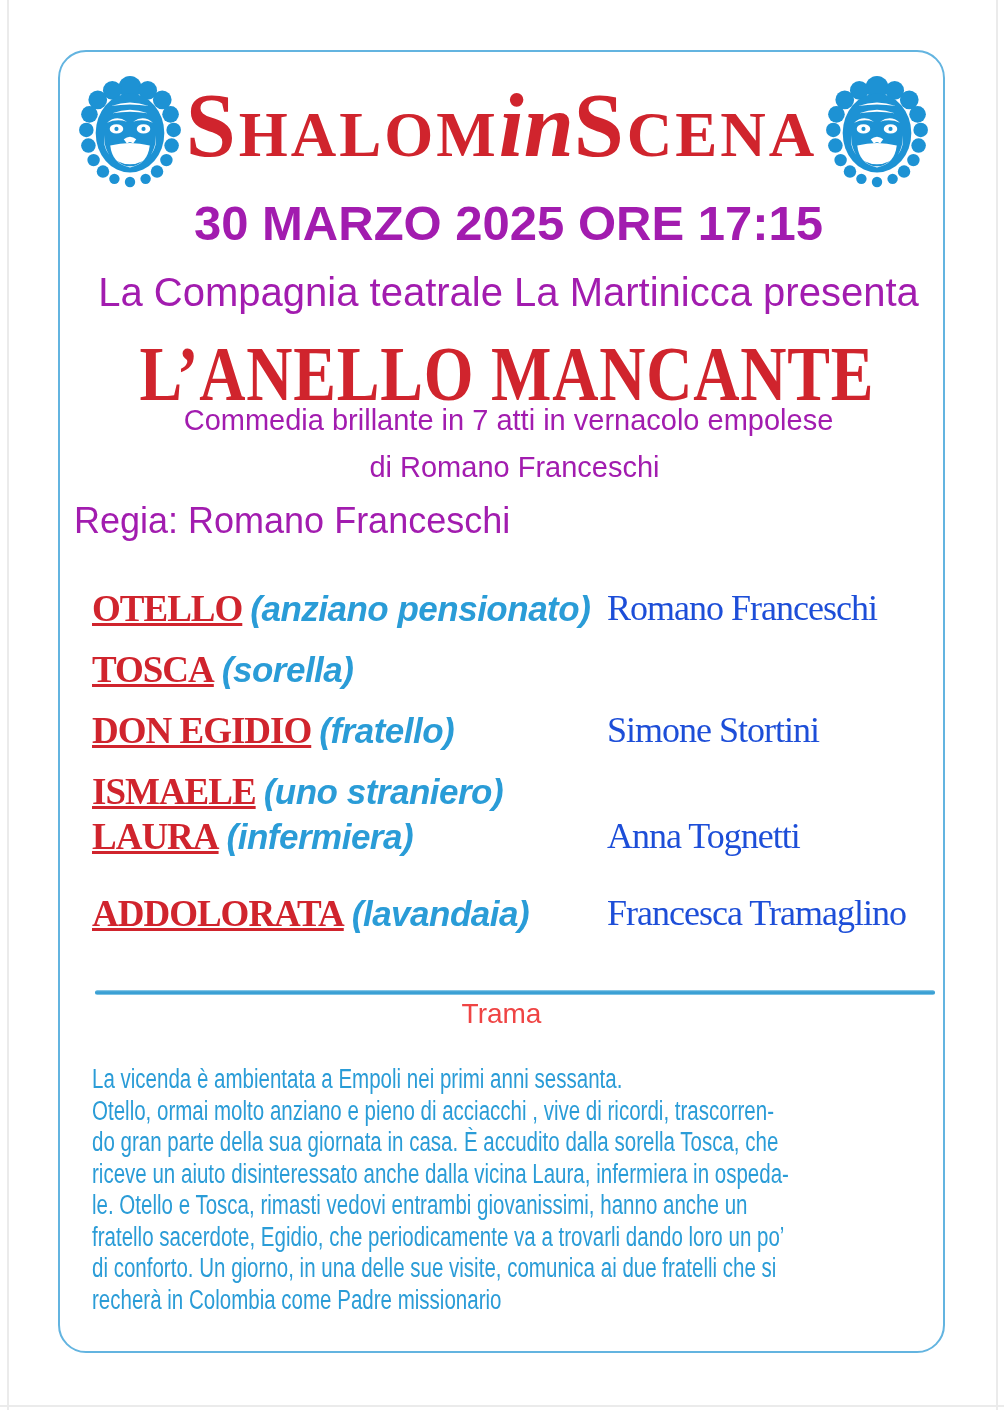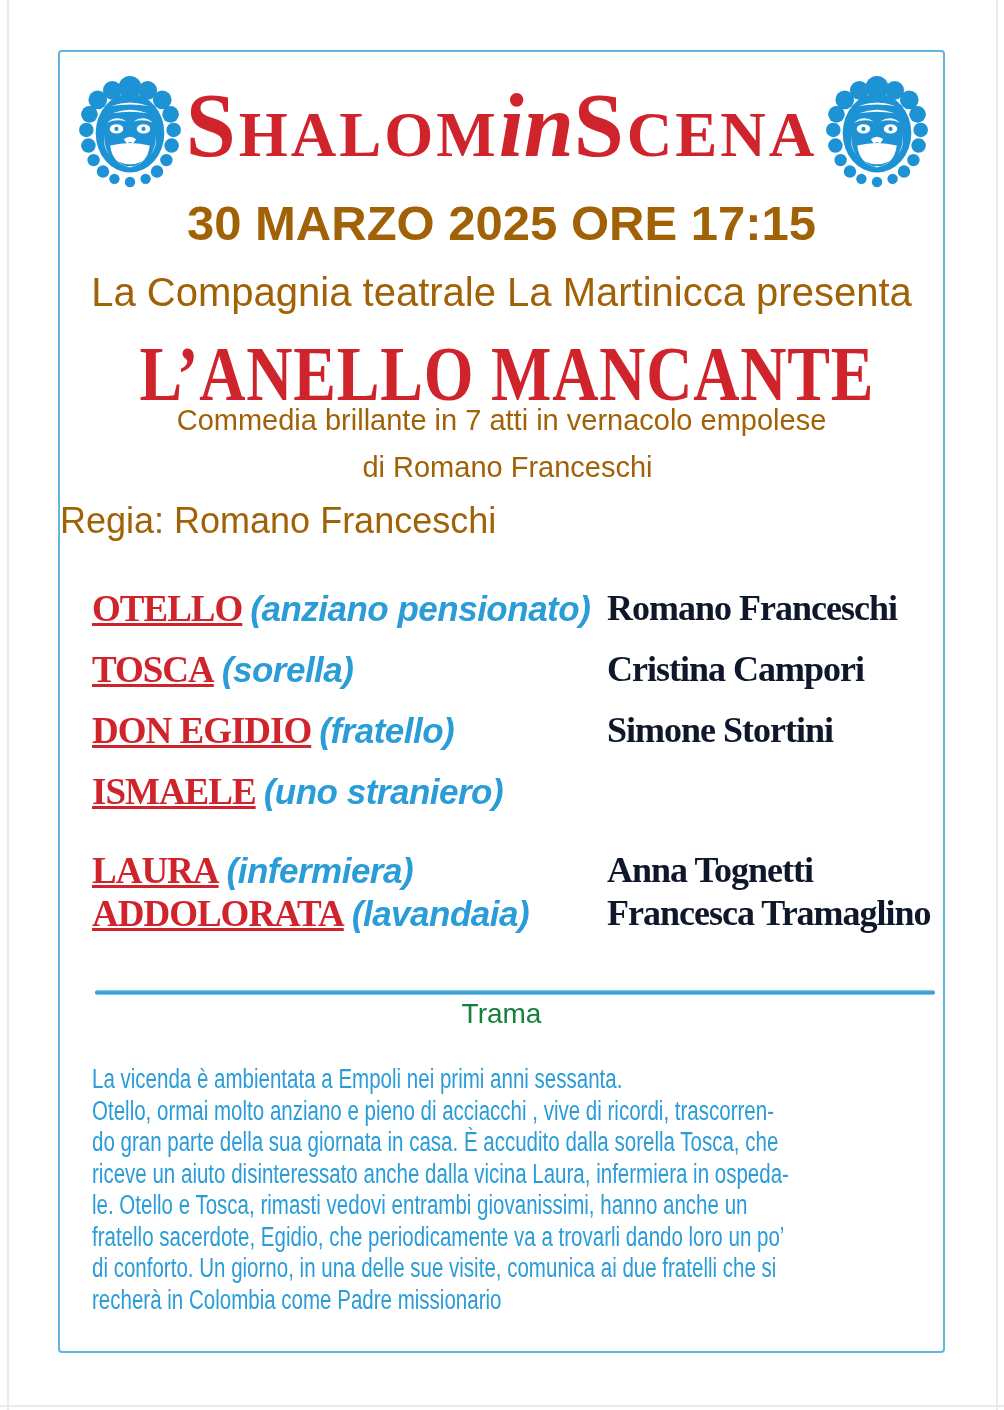--- a/index.html
+++ b/index.html
@@ -14,21 +14,21 @@
   .edge-left   { left: 7px; top: 0; width: 2px; height: 1410px; }
   .edge-right  { left: 996px; top: 0; width: 2px; height: 1410px; }
   .edge-bottom { left: 0; top: 1405px; width: 1004px; height: 2px; }
 
   .poster {
     position: absolute;
     left: 58px; top: 50px;
     width: 887px; height: 1303px;
     box-sizing: border-box;
     border: 2.5px solid #63b4e0;
-    border-radius: 4px;
+    border-radius: 28px;
     background: #ffffff;
   }
 
   
   .mask { position: absolute; top: 22px; }
   .mask-left  { left: 18px; }
   .mask-right { right: 14px; }
 
   .brand {
     position: absolute; top: 24px; left: 0; right: 0;
@@ -36,21 +36,21 @@
     font-family: "Liberation Serif", serif;
     font-weight: 700;
     font-size: 90px; line-height: 100px;
     color: #d0242d;
     letter-spacing: 3px;
     white-space: nowrap;
   }
   .brand .sc  { font-variant: small-caps; }
   .brand .mid { font-style: italic; letter-spacing: 0; }
 
-  .blue-sans { color: #a16207; }
+  .blue-sans { color: #a21caf; padding-left: 14px; }
 
   .datetime {
     position: absolute; top: 143px; left: 0; right: 0;
     text-align: center;
     font-size: 49px; font-weight: 700;
     letter-spacing: 0px;
     white-space: nowrap;
   }
   .presenter {
     position: absolute; top: 218px; left: 0; right: 0;
@@ -96,35 +96,35 @@
   }
   .cast-row .desc {
     font-family: Liberation Sans, sans-serif;
     font-weight: 700; font-style: italic;
     font-size: 35px; color: #2a9cd7;
     letter-spacing: -0.5px; margin-left: 8px;
   }
   .cast-row .actor {
     position: absolute; left: 515px; top: 0;
     font-family: "Liberation Serif", serif;
-    font-weight: 700; font-size: 36px;
-    color: #0f172a; letter-spacing: -1px;
+    font-weight: 400; font-size: 36px;
+    color: #1d4ed8; letter-spacing: -1px;
   }
 
   .divider {
     position: absolute; left: 35px; top: 938px;
     width: 840px; height: 5px;
     border-radius: 3px;
     background: linear-gradient(#9ed3ec, #3ba0d4 35%, #3ba0d4 70%, #9ed3ec);
   }
 
   .trama-heading {
     position: absolute; top: 946px; left: 0; right: 0;
     text-align: center;
-    font-size: 28px; color: #15803d;
+    font-size: 28px; color: #ef4444;
   }
   .trama-body {
     position: absolute; left: 32px; top: 1012px;
     width: 1085px;
     transform: scaleX(0.76);
     transform-origin: 0 0;
     font-size: 27px; line-height: 31.5px;
     color: #2a9cd7;
     white-space: pre-line;
   }
@@ -235,30 +235,29 @@
   <div class="author blue-sans">di Romano Franceschi</div>
   <div class="direction blue-sans">Regia: Romano Franceschi</div>
 
   <div class="cast">
     <div class="cast-row" style="top:0px">
       <span class="role">OTELLO</span><span class="desc">(anziano pensionato)</span>
       <span class="actor">Romano Franceschi</span>
     </div>
     <div class="cast-row" style="top:61px">
       <span class="role">TOSCA</span><span class="desc">(sorella)</span>
-      <span class="actor">Cristina Campori</span>
     </div>
     <div class="cast-row" style="top:122px">
       <span class="role">DON EGIDIO</span><span class="desc">(fratello)</span>
       <span class="actor">Simone Stortini</span>
     </div>
     <div class="cast-row" style="top:183px">
       <span class="role">ISMAELE</span><span class="desc">(uno straniero)</span>
     </div>
-    <div class="cast-row" style="top:262px">
+    <div class="cast-row" style="top:228px">
       <span class="role">LAURA</span><span class="desc">(infermiera)</span>
       <span class="actor">Anna Tognetti</span>
     </div>
     <div class="cast-row" style="top:305px">
       <span class="role">ADDOLORATA</span><span class="desc">(lavandaia)</span>
       <span class="actor">Francesca Tramaglino</span>
     </div>
   </div>
 
   <div class="divider"></div>

